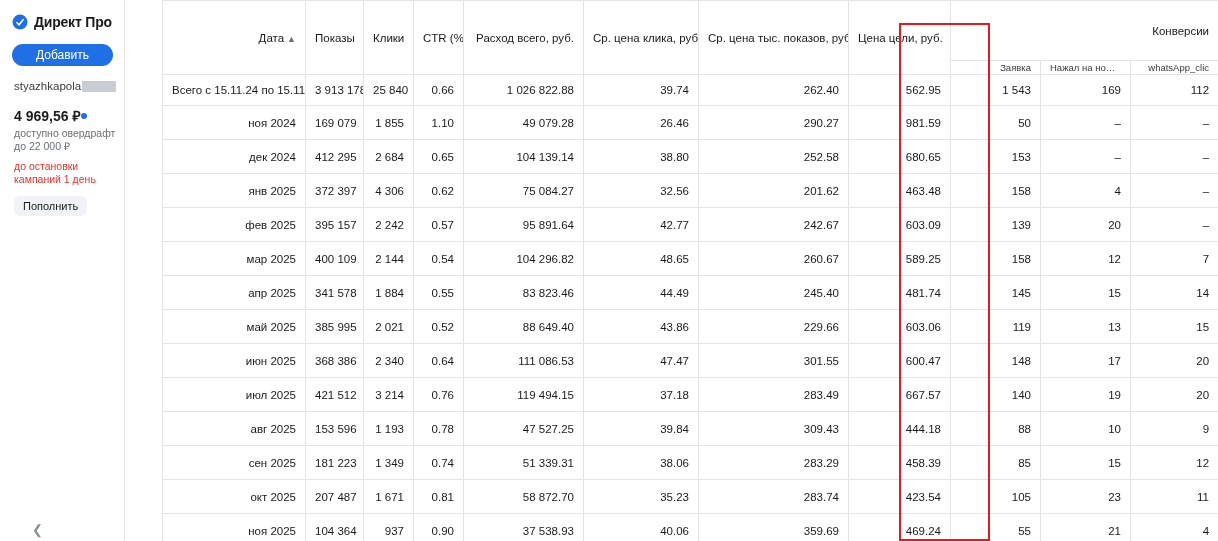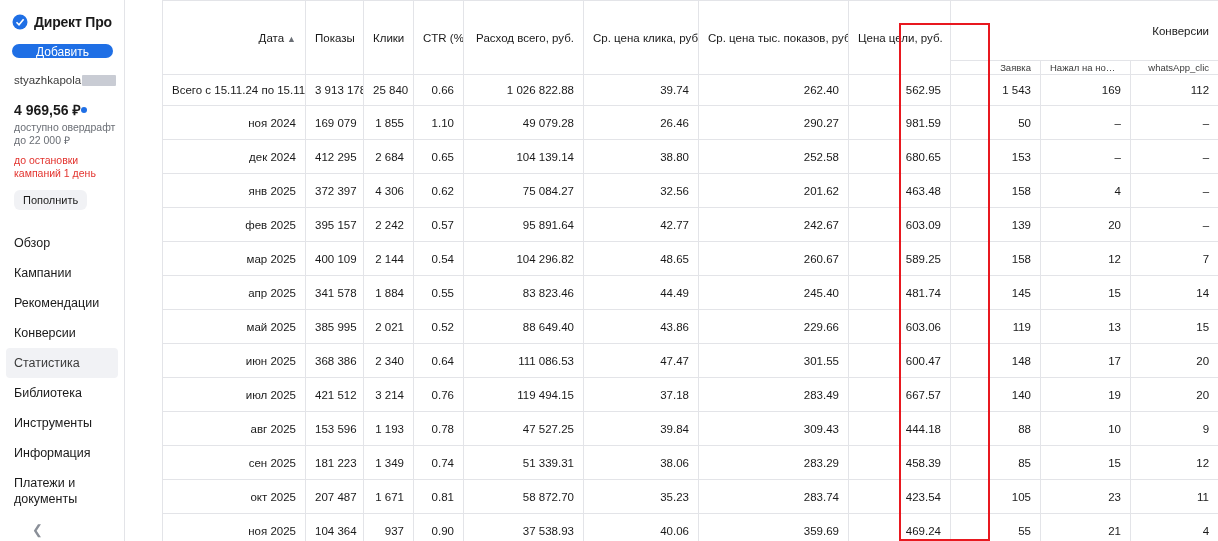--- a/index.html
+++ b/index.html
@@ -40,21 +40,21 @@
   }
   .brand-title {
     font-size: 14px;
     font-weight: bold;
     color: #1a1a1a;
     letter-spacing: -0.2px;
     white-space: nowrap;
   }
   .add-btn {
     margin: 12px 12px 0 12px;
-    height: 14px;
+    height: 22px;
     border-radius: 16px;
     background: #1f6fe5;
     color: #fff;
     font-size: 12px;
     border: none;
     width: 101px;
     cursor: pointer;
     font-family: inherit;
   }
   .account {
@@ -215,31 +215,20 @@
       <span>4 969,56 ₽</span>
       <span class="balance-dot"></span>
     </div>
     <div class="overdraft">
       <div>доступно овердрафт</div>
       <div>до 22 000 ₽</div>
     </div>
     <div class="warn">до остановки кампаний 1 день</div>
     <button class="topup">Пополнить</button>
 
-    <nav class="nav">
-      <div class="nav-item">Обзор</div>
-      <div class="nav-item">Кампании</div>
-      <div class="nav-item">Рекомендации</div>
-      <div class="nav-item">Конверсии</div>
-      <div class="nav-item active">Статистика</div>
-      <div class="nav-item">Библиотека</div>
-      <div class="nav-item">Инструменты</div>
-      <div class="nav-item">Информация</div>
-      <div class="nav-item two-line">Платежи и документы</div>
-    </nav>
 
     <div class="sidebar-collapse">❮</div>
   </aside>
 
   <main class="content">
     <table class="stats">
       <colgroup>
         <col style="width:143px">
         <col style="width:58px">
         <col style="width:50px">

